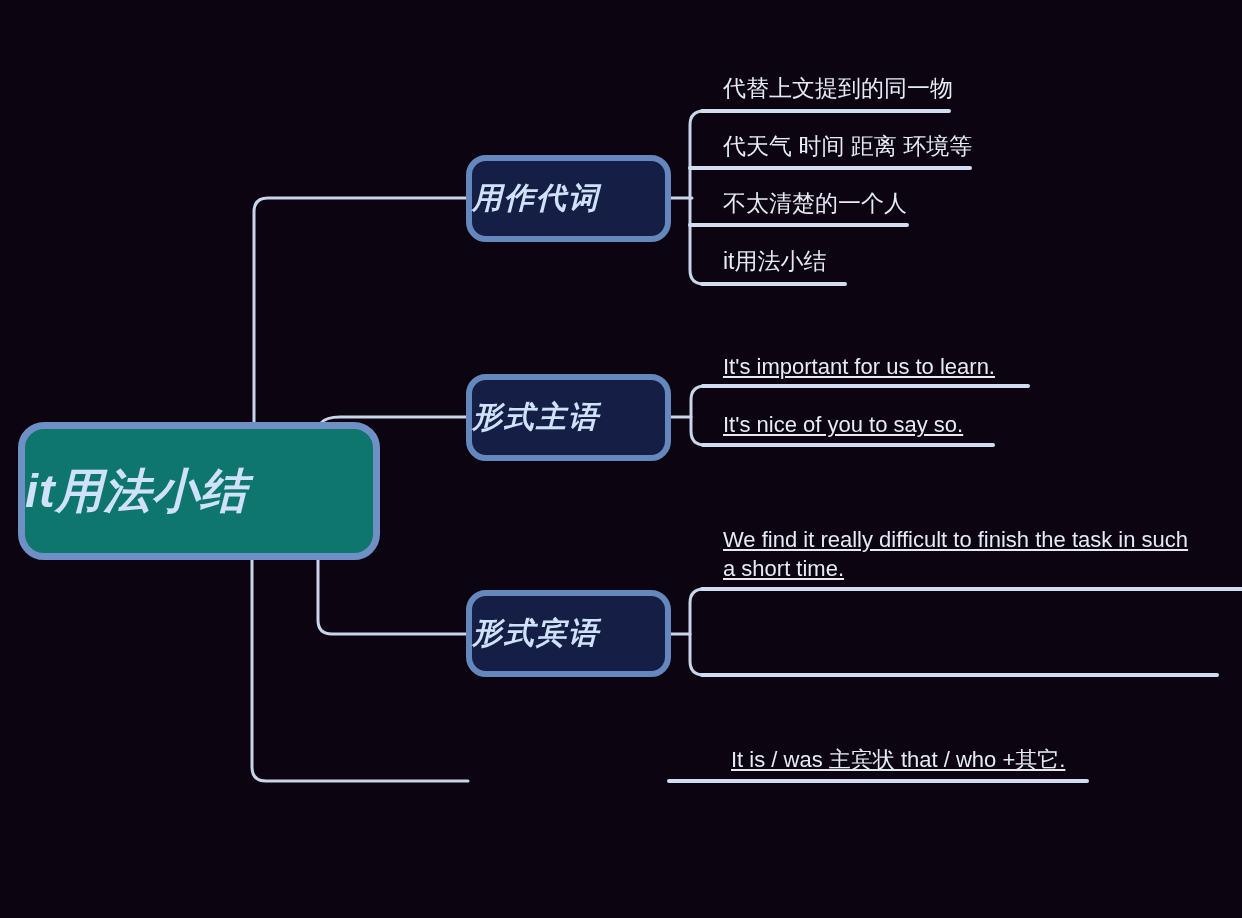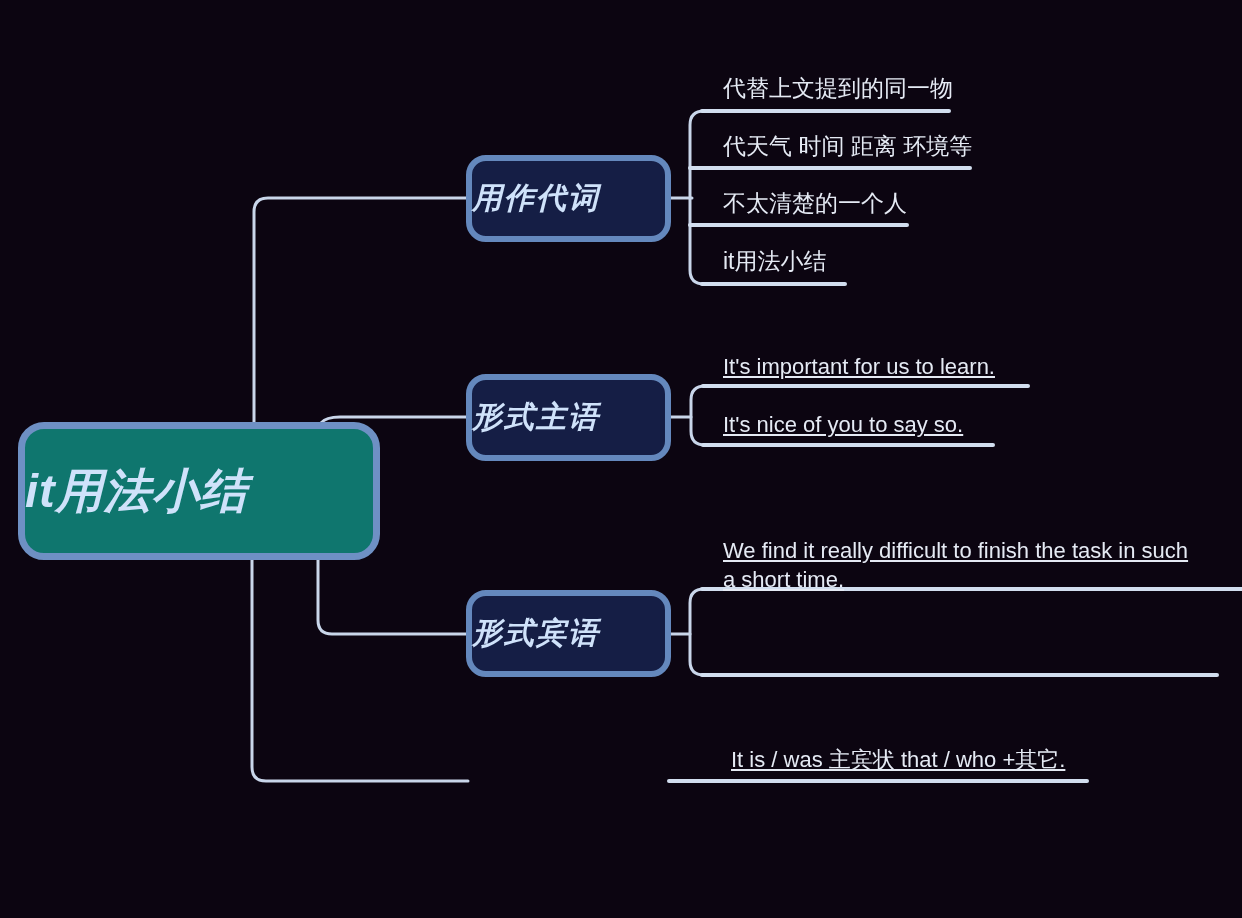--- a/index.html
+++ b/index.html
@@ -40,21 +40,21 @@
     letter-spacing:2px;
   }
 
   .leaf{
     position:absolute;
     color:#e5eaf4;
     white-space:nowrap;
   }
   .leaf.zh{font-size:23px;line-height:26px;}
   .leaf.en{font-size:22px;line-height:29px;text-decoration:underline;}
-  .leaf.wrap{white-space:normal;width:470px;margin-top:11px;}
+  .leaf.wrap{white-space:normal;width:470px;}
 </style>
 </head>
 <body>
 
 <div id="canvas">
 
   <svg id="wires" viewBox="0 0 1242 918" xmlns="http://www.w3.org/2000/svg">
     <g stroke="#c9d6ea" stroke-width="3" fill="none" stroke-linecap="round">
       <path d="M 254 423 L 254 212 Q 254 198 268 198 L 468 198"></path>
       <path d="M 321 423 Q 326 417 340 417 L 468 417"></path>

